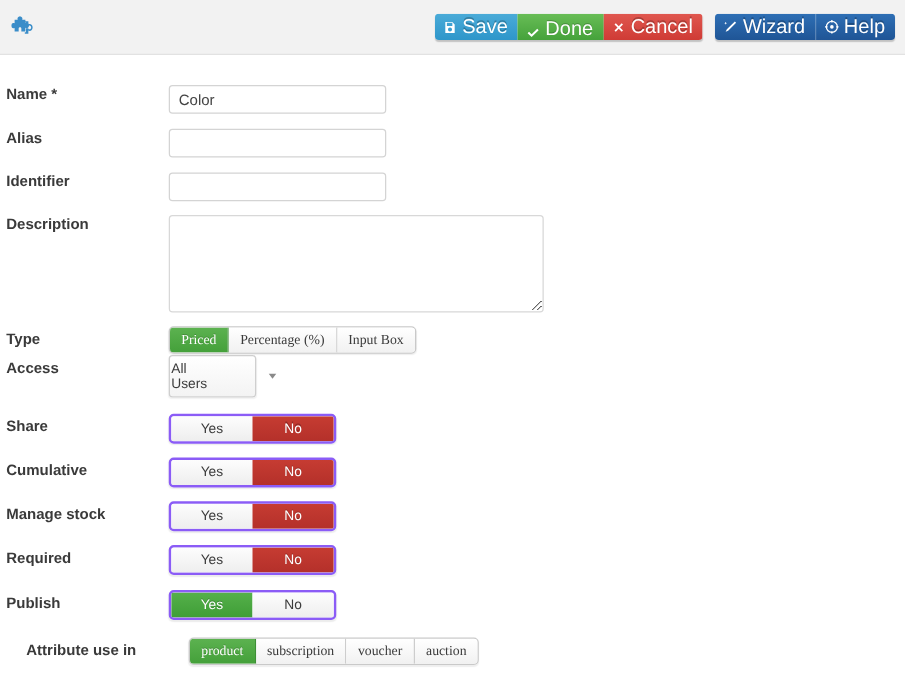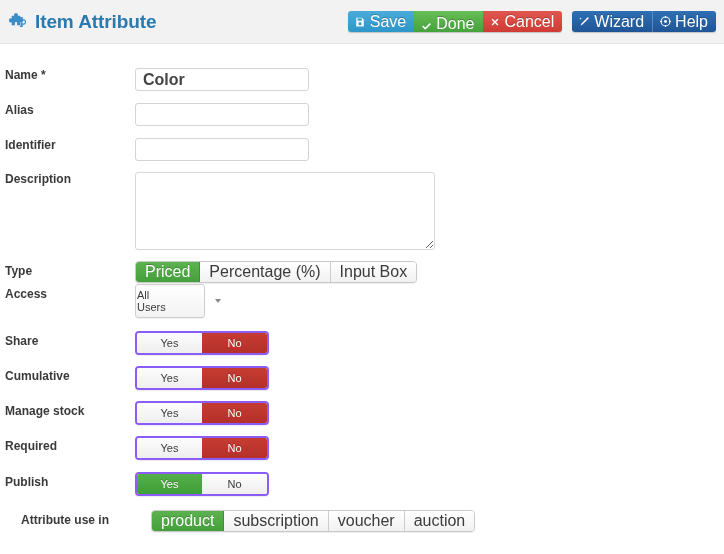--- a/index.html
+++ b/index.html
@@ -127,26 +127,25 @@
     flex: 1;
   }
 
   input.txt {
     width: 174px;
     height: 23px;
     box-sizing: border-box;
     border: 1px solid #d4d4d4;
     border-radius: 3px;
     padding: 0 7px;
-    font-size: 16px;
+    font-size: 12px;
     color: #444444;
     font-family: "Liberation Sans", sans-serif;
     background: #ffffff;
     outline: none;
-    font-weight: bold;
   }
   textarea.area {
     width: 300px;
     height: 78px;
     box-sizing: border-box;
     border: 1px solid #d8d8d8;
     border-radius: 3px;
     padding: 5px 7px;
     font-size: 12px;
     color: #444444;
@@ -166,27 +165,27 @@
     box-shadow: 0 1px 1px rgba(0,0,0,0.07);
     background: #fff;
     vertical-align: top;
   }
   .seg-btn {
     height: 20px;
     padding: 0 9px;
     display: flex;
     align-items: center;
     justify-content: center;
-    font-size: 16px;
+    font-size: 11px;
     color: #3b3b3b;
     background: linear-gradient(to bottom, #ffffff 0%, #f1f1f1 100%);
     border-right: 1px solid #cdcdcd;
     cursor: pointer;
     white-space: nowrap;
-    font-family: Liberation Sans, sans-serif;
+    font-family: Liberation Serif, serif;
     line-height: 1;
   }
   .seg-btn:last-child { border-right: none; }
   .seg-btn.active-green {
     background: linear-gradient(to bottom, #5cb250 0%, #44a03a 100%);
     color: #ffffff;
     text-shadow: 0 -1px 0 rgba(0,0,0,0.22);
     border-right-color: #3d8f36;
   }
 
@@ -256,21 +255,20 @@
 <body>
 
 <div class="header">
   <div class="header-left">
     <span class="puzzle-icon">
       <svg viewBox="0 0 24 24" width="19" height="19" aria-hidden="true">
         <path fill="#3a8dc9" d="M9.2 1.2c-1.6 0-2.9 1.1-2.9 2.5 0 .4.1.8.3 1.1H3.4v3.5c-.4-.2-.8-.3-1.3-.3C.9 8 0 9.2 0 10.7c0 1.5.9 2.7 2.1 2.7.5 0 .9-.1 1.3-.3v3.5h4.1v-3c0-.7.7-1.1 1.4-1.1.7 0 1.3.4 1.3 1.1v3h4.1v-3.6c.4.2.8.3 1.3.3 1.3 0 2.3-1.2 2.3-2.7 0-1.5-1-2.7-2.3-2.7-.5 0-.9.1-1.3.3V4.8h-3.3c.2-.3.3-.7.3-1.1 0-1.4-1.3-2.5-2.9-2.5z"></path>
         <path fill="#3a8dc9" d="M18.6 9.1c-.5 0-.9.1-1.3.4V6.3h-3.6v1.4h1.2v4h2.4v-.6c.3-.2.7-.4 1.2-.4.9 0 1.6.8 1.6 1.9s-.7 1.9-1.6 1.9c-.5 0-.9-.1-1.2-.4v-.6h-2.4v4h-1.2v1.4h3.6v-3.2c.4.2.8.4 1.3.4 1.7 0 3-1.5 3-3.5s-1.3-3.5-3-3.5z"></path>
       </svg>
     </span>
-    <span class="page-title">Item Attribute</span>
   </div>
 
   <div class="toolbar">
     <div class="btn-group">
       <button class="tbtn tbtn-save">
         <span class="ico">
           <svg viewBox="0 0 16 16" width="10" height="10">
               <path fill="#ffffff" d="M2 1h9l3 3v11H2V1zm2 1v4h7V2H4zm4 6a2.6 2.6 0 100 5.2A2.6 2.6 0 008 8z"></path>
             </svg>
         </span>

